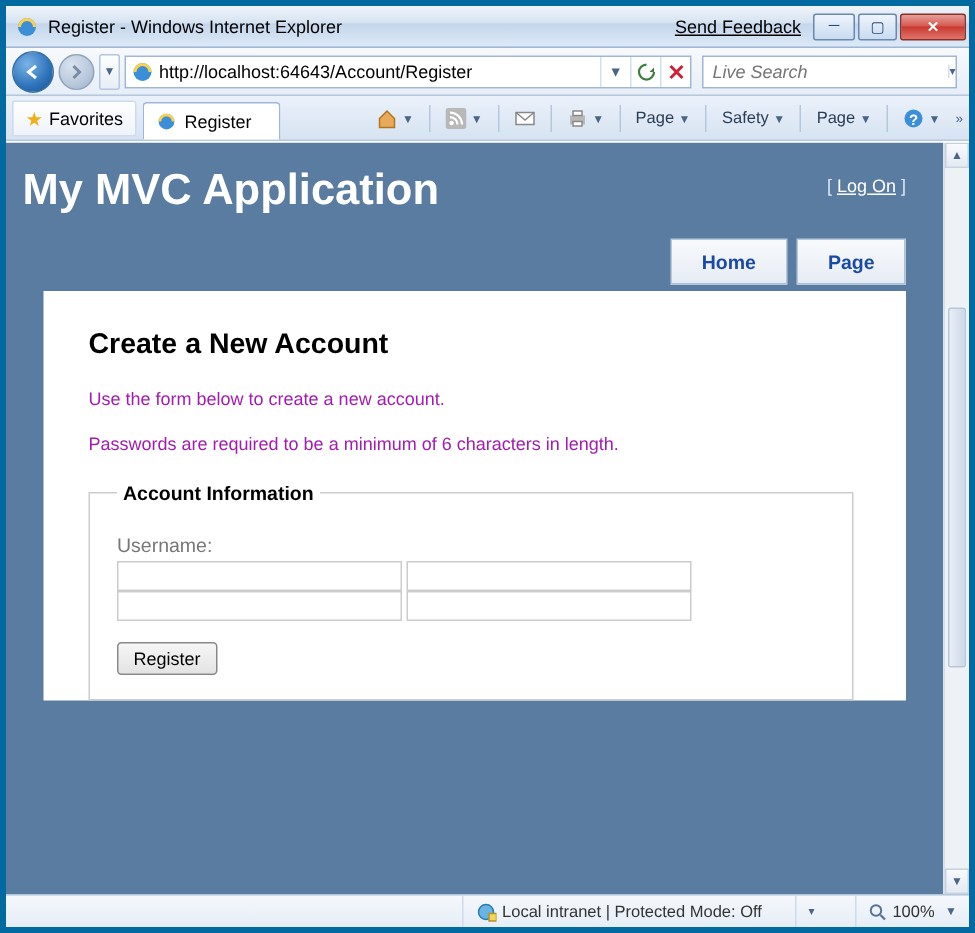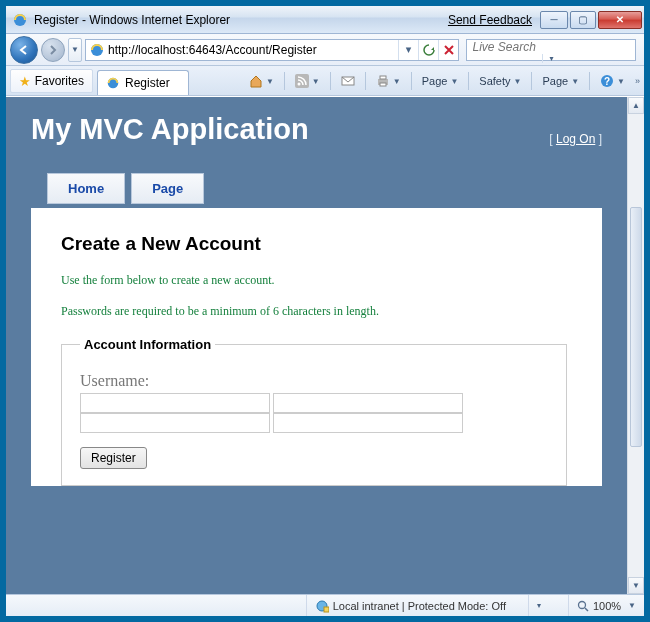--- a/index.html
+++ b/index.html
@@ -1,69 +1,69 @@
 <!DOCTYPE html>
 <html><head>
 <meta charset="utf-8">
 <style>
   * { box-sizing: border-box; }
   body { margin:0; font-family: "Segoe UI", Tahoma, sans-serif; font-size:12px; background:#fff; overflow:hidden; }
-  .window { width:650px; height:622px; border:6px solid #0369a1; display:flex; flex-direction:column; background:#d6e5f5; }
+  .window { width:650px; height:622px; border:4px solid #0369a1; display:flex; flex-direction:column; background:#d6e5f5; }
   
   .titlebar { height:28px; background:linear-gradient(#f0f4fa,#d7e4f2 40%,#c5d6eb 45%,#dce9f7); display:flex; align-items:center; border-bottom:1px solid #9fb6d4; }
   .titlebar .fav { width:16px; height:16px; margin:0 6px; }
   .titlebar .title { flex:0 0 auto; color:#000; }
   .titlebar .spacer { flex:1; }
   .titlebar .feedback { color:#000; text-decoration:underline; margin-right:8px; cursor:pointer; }
   .win-btns { display:flex; }
   .win-btn { width:28px; height:18px; margin-right:2px; border:1px solid #6b88ad; border-radius:2px; background:linear-gradient(#eef4fc,#c9dbf0); display:flex; align-items:center; justify-content:center; font-size:10px; color:#2d4b6e; cursor:pointer; }
   .win-btn.max { width:26px; }
   .win-btn.close { width:44px; background:linear-gradient(#e79e9a,#d65b52 45%,#c93a2f 50%,#e0746c); border-color:#8b2f27; color:#fff; font-weight:bold; }
   
   .navbar { height:32px; background:linear-gradient(#f7f9fc,#e7eef8); border-bottom:1px solid #b5c7dd; display:flex; align-items:center; padding:0 4px; gap:3px; }
   .nav-back, .nav-fwd { width:28px; height:28px; border-radius:50%; background:radial-gradient(circle at 35% 30%,#7ab3e8,#2e72b9 60%,#1a5390); border:1px solid #3a6fa3; display:flex; align-items:center; justify-content:center; color:#fff; font-size:14px; cursor:pointer; }
   .nav-fwd { width:24px; height:24px; background:radial-gradient(circle at 35% 30%,#d9e3ef,#b9c8db 60%,#9fb2c9); border-color:#8fa4bd; color:#6a7d94; }
   .nav-dd { width:14px; height:24px; border:1px solid #b5c7dd; background:linear-gradient(#fdfefe,#e7eef6); border-radius:2px; display:flex; align-items:center; justify-content:center; font-size:8px; color:#4a6586; cursor:pointer; }
   .addr { flex:1; height:22px; border:1px solid #9fb6d4; background:#fff; display:flex; align-items:center; }
   .addr .ie-ico { width:16px; height:16px; margin:0 3px; }
   .addr input { flex:1; border:none; outline:none; font-size:12px; height:18px; padding:0; }
   .addr .dd, .addr .refresh, .addr .stop { width:20px; height:20px; display:flex; align-items:center; justify-content:center; border-left:1px solid #d3dfee; font-size:11px; color:#4a6586; cursor:pointer; }
-  .search { width:170px; height:22px; border:1px solid #9fb6d4; background:#fff; display:flex; align-items:center; margin-left:4px; margin-right:4px;flex-direction:column; }
+  .search { width:170px; height:22px; border:1px solid #9fb6d4; background:#fff; display:flex; align-items:center; margin-left:4px; margin-right:4px; }
   .search .sico { width:16px; height:16px; margin:0 3px; }
   .search input { flex:1; border:none; outline:none; font-size:12px; font-style:italic; color:#888; height:18px; padding:0; }
   
   .tabbar { height:30px; background:linear-gradient(#eaf1fa,#d7e3f2); border-bottom:1px solid #b5c7dd; display:flex; align-items:flex-end; position:relative; }
   .favbtn { height:24px; margin:0 4px 2px 4px; padding:0 8px; border:1px solid #cedbec; border-radius:2px; background:linear-gradient(#fefefe,#eef3fa); display:flex; align-items:center; gap:4px; cursor:pointer; }
   .star { color:#f0b018; font-size:13px; }
   .tab { height:25px; margin-bottom:0; padding:0 18px 0 8px; border:1px solid #9fb6d4; border-bottom:none; background:#fff; border-radius:3px 3px 0 0; display:flex; align-items:center; gap:5px; cursor:pointer; }
   .tools { position:absolute; right:6px; top:4px; display:flex; align-items:center; gap:1px; }
   .tbtn { height:22px; padding:0 5px; border:1px solid transparent; border-radius:2px; display:flex; align-items:center; gap:3px; font-size:11px; color:#2a3d55; cursor:pointer; }
   .sep { width:1px; height:18px; background:#b5c7dd; margin:0 3px; }
   .dd-ar { font-size:8px; color:#4a6586; }
   
   .client { flex:1; display:flex; background:#fff; border-top:1px solid #fff; overflow:hidden; }
   .viewport { flex:1; overflow:hidden; position:relative; }
   .scrollbar { width:17px; background:#eef1f5; border-left:1px solid #d6dde6; position:relative; }
   .scroll-btn { height:17px; background:linear-gradient(#f8fafc,#e4eaf2); border:1px solid #c8d2df; display:flex; align-items:center; justify-content:center; font-size:8px; color:#4a6586; cursor:pointer; }
   .scroll-thumb { position:absolute; left:2px; right:2px; top:110px; height:240px; background:linear-gradient(90deg,#e9eff7,#cdd9e9); border:1px solid #b8c6d9; border-radius:2px; cursor:pointer; }
   .scroll-track-bot { position:absolute; bottom:0; left:0; right:0; }
   
   .page { background:#5a7ca0; min-height:100%; padding:0; }
-  .pheader { padding:8px 25px 15px 25px; display:flex; align-items:flex-end; }
+  .pheader { padding:8px 25px 15px 11px; display:flex; align-items:center; }
   .apptitle { color:#fff; font-size:29px; font-weight:bold; font-family:"Trebuchet MS","Segoe UI",sans-serif; margin-top:8px; }
   .logon { margin-left:auto; color:#dce7f1; font-size:12px; }
   .logon a { color:#fff; text-decoration:underline; cursor:pointer; }
-  .navtabs { display:flex; padding:0 41px; gap:6px;margin-top:12px; }
+  .navtabs { display:flex; justify-content:flex-end; padding:0 25px; gap:6px; }
   .navtab { background:linear-gradient(#f8fafc,#e6ecf4); border:1px solid #b8c8dc; padding:7px 20px; font-size:13px; font-weight:bold; color:#1a4aa8; cursor:pointer; }
   .main { background:#fff; margin:4px 25px 0 25px; padding:25px 35px 0 30px; }
   .main h2 { font-size:19px; margin:0 0 18px 0; color:#000; font-family:Verdana,sans-serif; }
-  .main p { color:#15803d; font-size:12px; margin:0 0 16px 0; font-family:Liberation Serif, serif; }
+  .main p { color:#a21caf; font-size:12px; margin:0 0 16px 0; font-family:Liberation Sans, sans-serif; }
   fieldset { border:1px solid #ccc; padding:10px 18px 16px 18px; margin:18px 0 0 0; }
   legend { font-weight:bold; font-size:13px; color:#000; font-family:Verdana,sans-serif; padding:0 4px; }
-  .field-label { color:#777; font-size:16px; margin:10px 0 3px 0; font-family:Liberation Serif, serif; }
+  .field-label { color:#777; font-size:13px; margin:10px 0 3px 0; font-family:Liberation Sans, sans-serif; }
   .text-input { width:190px; height:20px; border:1px solid #ccc; background:#fff; padding:1px 3px; font-size:12px; }
   .submit { margin-top:14px; padding:3px 10px; border:1px solid #888; background:linear-gradient(#f6f6f6,#e3e3e3); border-radius:3px; font-size:12px; cursor:pointer; font-family:Verdana,sans-serif; }
   
   .status { height:22px; border-top:1px solid #b5c7dd; background:linear-gradient(#f5f8fc,#e5edf6); display:flex; align-items:center;gap:14px; }
   .status .seg { display:flex; align-items:center; gap:4px; padding:0 8px; border-left:1px solid #cfdaea; height:100%; font-size:11px; color:#333; }
   .status .seg:first-child { border-left:none; flex:1; }
   .chevrons { font-size:9px; letter-spacing:-2px; color:#4a6586; margin-left:3px; cursor:pointer; }
   
   .ie-svg { display:block; }
 </style>

